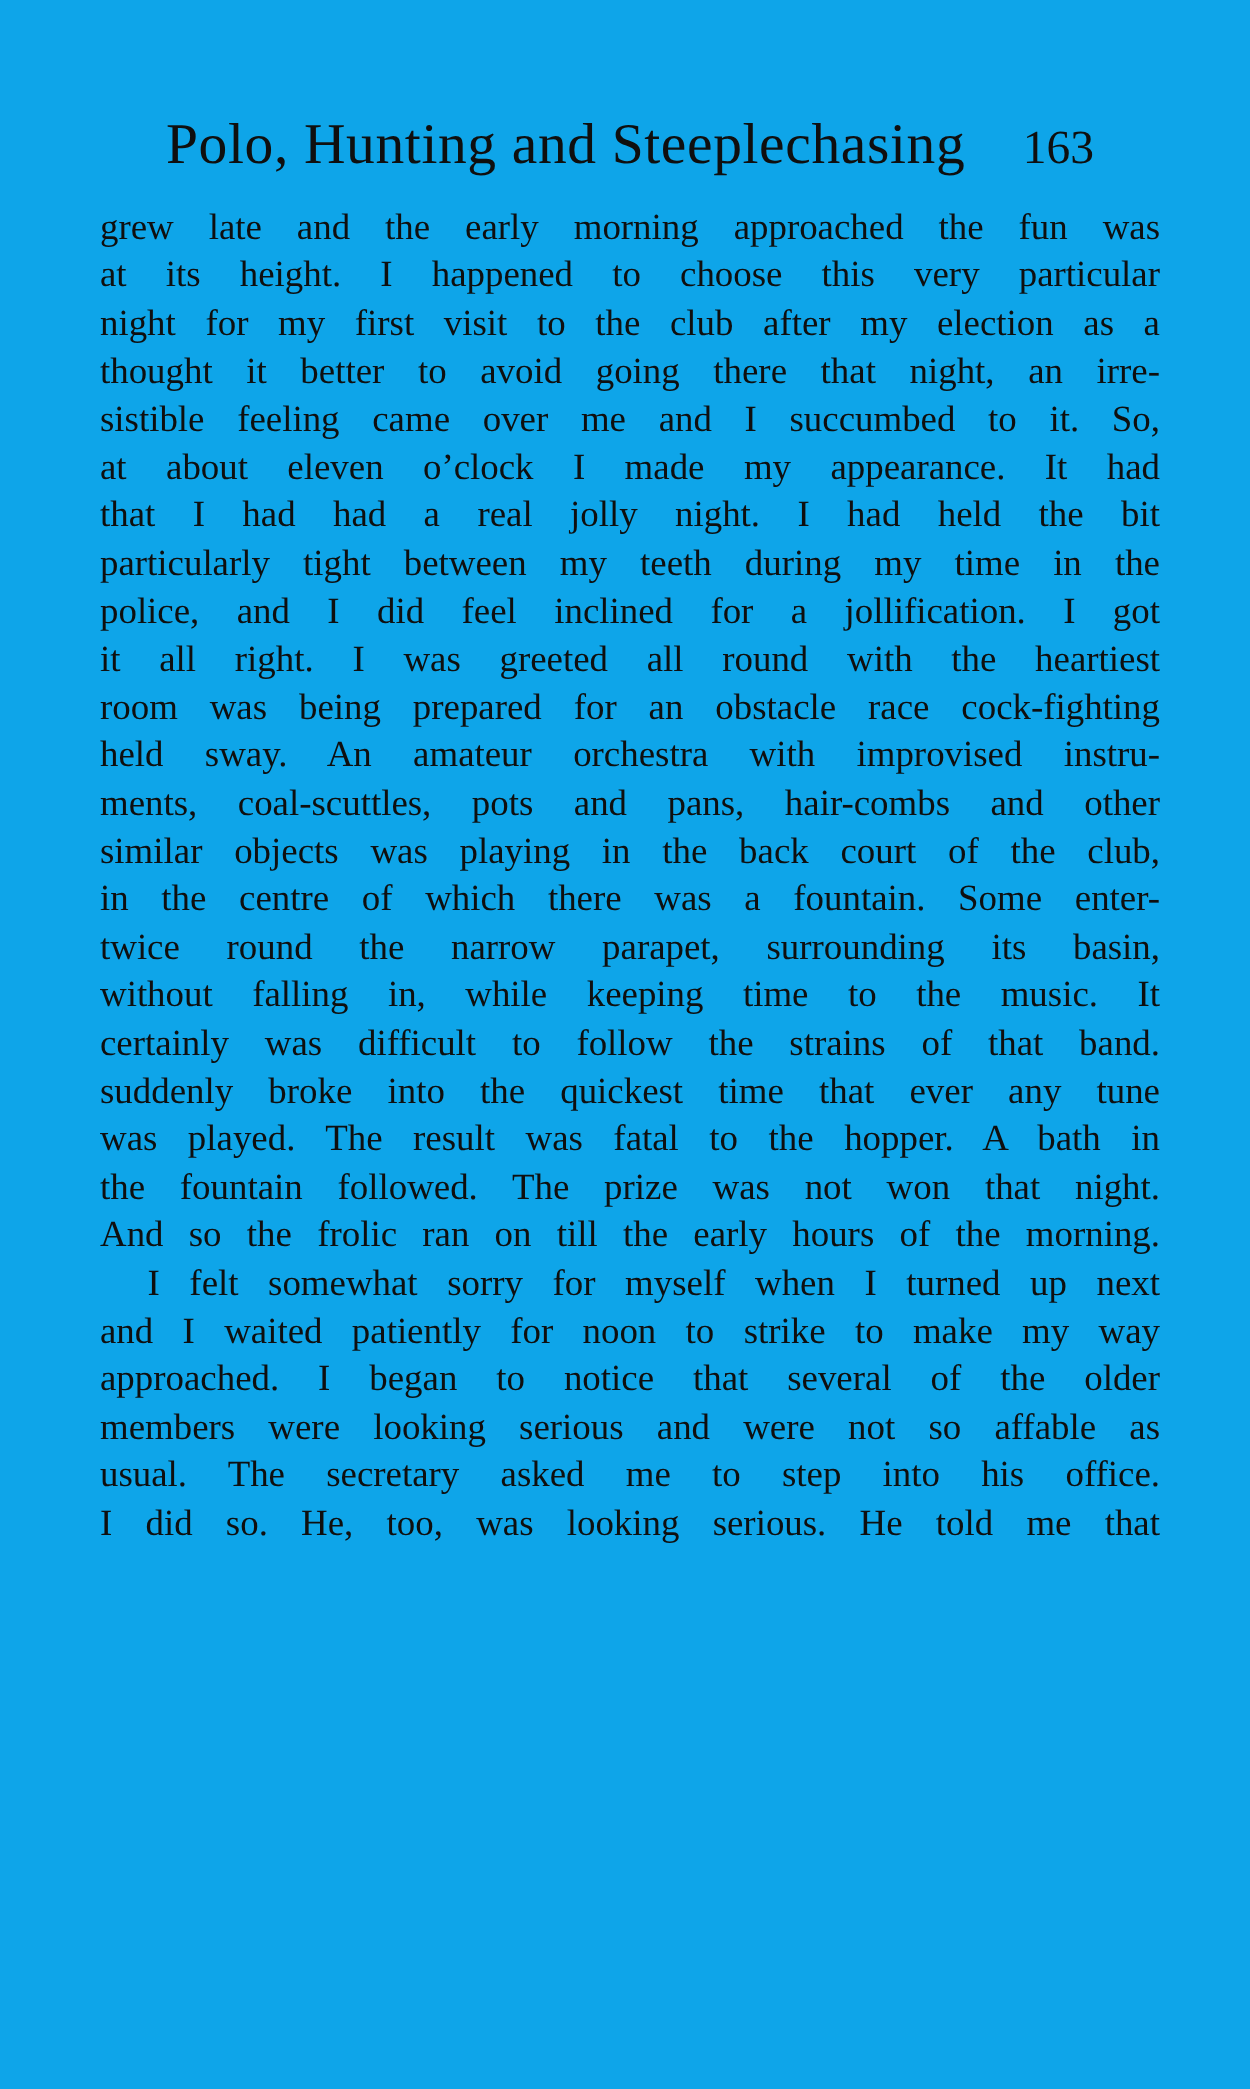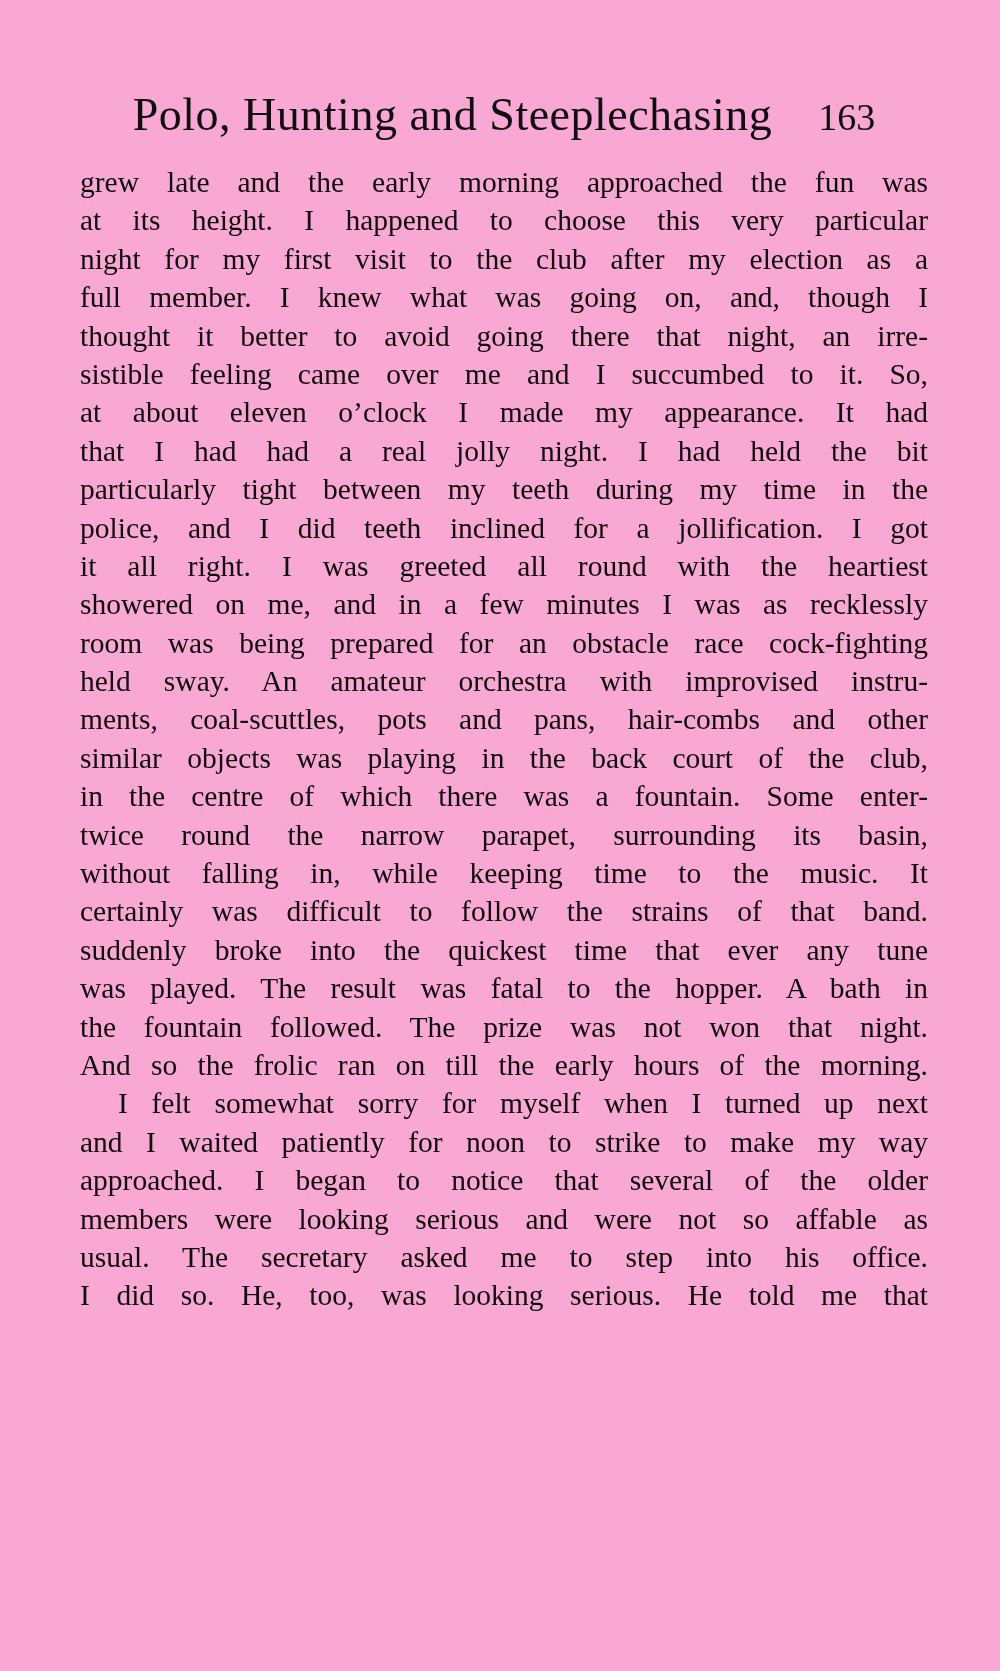--- a/index.html
+++ b/index.html
@@ -4,21 +4,21 @@
 <style>
   html, body {
     margin: 0;
     padding: 0;
     background: #ffffff;
   }
   .page {
     position: relative;
     width: 1000px;
     height: 1671px;
-    background: #f9a8d4;
+    background: #0ea5e9;
     font-family: "Liberation Serif", serif;
     color: #0f0f0f;
     overflow: hidden;
   }
   .header {
     position: absolute;
     top: 88px;
     left: 80px;
     width: 848px;
     text-align: center;
@@ -58,29 +58,27 @@
 
 <div class="page">
   <header class="header">
     <span class="title">Polo, Hunting and Steeplechasing</span><span class="pagenum">163</span>
   </header>
   <main class="body">
       <div>
         <div class="line">grew late and the early morning approached the fun was</div>
         <div class="line">at its height. I happened to choose this very particular</div>
         <div class="line">night for my first visit to the club after my election as a</div>
-        <div class="line">full member. I knew what was going on, and, though I</div>
         <div class="line">thought it better to avoid going there that night, an irre-</div>
         <div class="line">sistible feeling came over me and I succumbed to it. So,</div>
         <div class="line">at about eleven o’clock I made my appearance. It had</div>
         <div class="line">that I had had a real jolly night. I had held the bit</div>
         <div class="line">particularly tight between my teeth during my time in the</div>
-        <div class="line">police, and I did teeth inclined for a jollification. I got</div>
+        <div class="line">police, and I did feel inclined for a jollification. I got</div>
         <div class="line">it all right. I was greeted all round with the heartiest</div>
-        <div class="line">showered on me, and in a few minutes I was as recklessly</div>
         <div class="line">room was being prepared for an obstacle race cock-fighting</div>
         <div class="line">held sway. An amateur orchestra with improvised instru-</div>
         <div class="line">ments, coal-scuttles, pots and pans, hair-combs and other</div>
         <div class="line">similar objects was playing in the back court of the club,</div>
         <div class="line">in the centre of which there was a fountain. Some enter-</div>
         <div class="line">twice round the narrow parapet, surrounding its basin,</div>
         <div class="line">without falling in, while keeping time to the music. It</div>
         <div class="line">certainly was difficult to follow the strains of that band.</div>
         <div class="line">suddenly broke into the quickest time that ever any tune</div>
         <div class="line">was played. The result was fatal to the hopper. A bath in</div>

